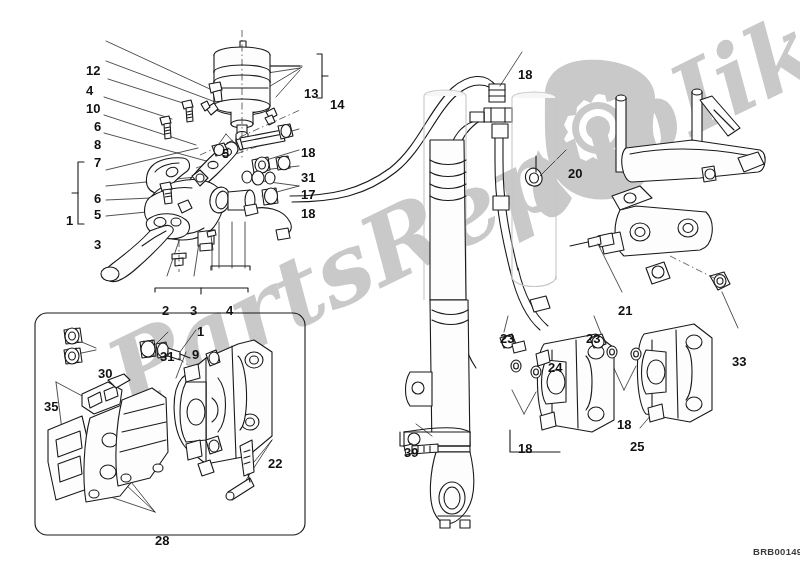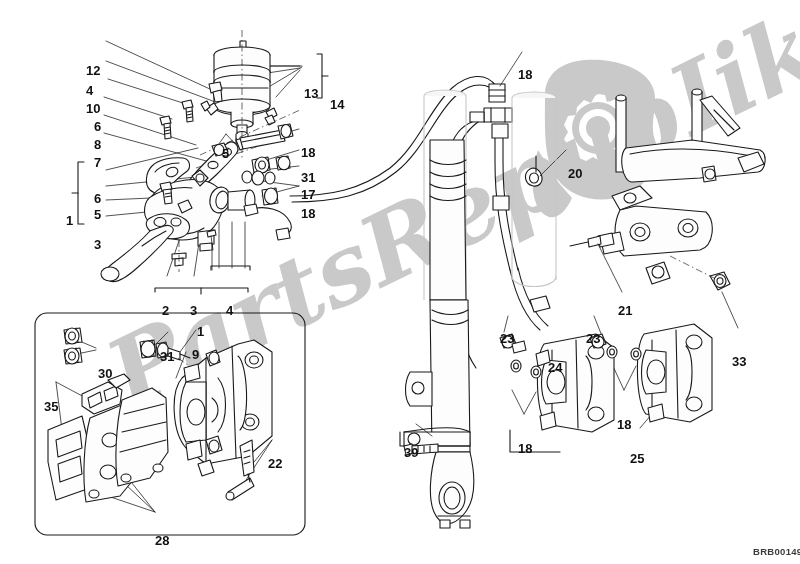--- a/index.html
+++ b/index.html
@@ -543,21 +543,21 @@
     <span class="lbl" style="left:155px;top:506px">28</span>
     <span class="lbl" style="left:268px;top:429px">22</span>
 
     <span class="lbl" style="left:518px;top:40px">18</span>
     <span class="lbl" style="left:568px;top:139px">20</span>
     <span class="lbl" style="left:618px;top:276px">21</span>
     <span class="lbl" style="left:732px;top:327px">33</span>
     <span class="lbl" style="left:500px;top:304px">23</span>
     <span class="lbl" style="left:586px;top:304px">23</span>
     <span class="lbl" style="left:548px;top:333px">24</span>
-    <span class="lbl" style="left:630px;top:424px">25</span>
+    <span class="lbl" style="left:630px;top:412px">25</span>
     <span class="lbl" style="left:404px;top:418px">39</span>
     <span class="lbl" style="left:518px;top:414px">18</span>
     <span class="lbl" style="left:617px;top:390px">18</span>
   </div>
 
   <span class="code" style="left:753px;top:546px">BRB00149</span>
 
 </div>
 
 </body></html>

